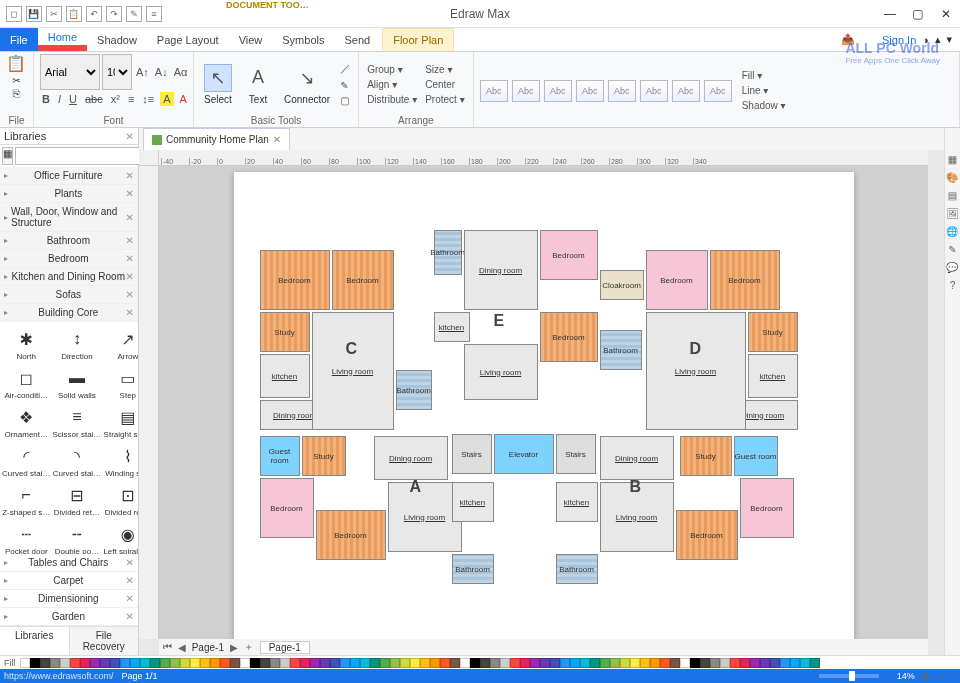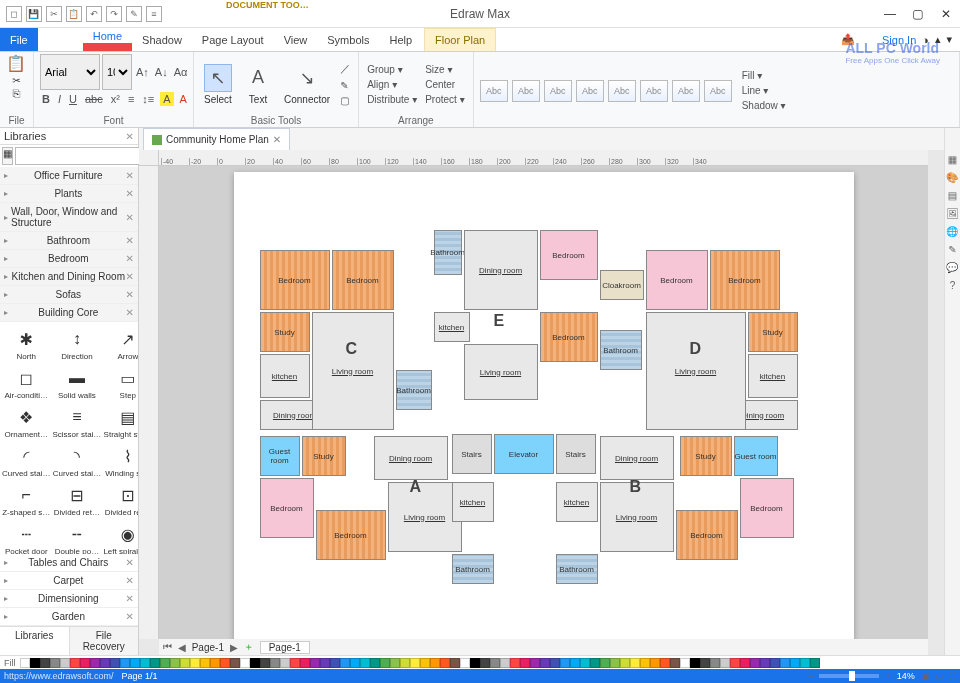--- a/index.html
+++ b/index.html
@@ -11,21 +11,21 @@
 .qa-btn { width: 16px; height: 16px; border: 1px solid #aaa; background: #fff; font-size: 9px; display: flex; align-items: center; justify-content: center; color: #666; cursor: pointer; }
 .doc-tools { position: absolute; left: 220px; top: 0; font-size: 9px; color: #b08800; font-weight: bold; padding: 0 6px; }
 .app-title { position: absolute; left: 50%; transform: translateX(-50%); font-size: 12px; color: #555; }
 .win-controls { margin-left: auto; display: flex; }
 .win-btn { width: 28px; height: 24px; display: flex; align-items: center; justify-content: center; font-size: 12px; cursor: pointer; }
 
 
 .menutabs { height: 24px; display: flex; align-items: stretch; border-bottom: 1px solid #d0d0d0; font-size: 11px; }
 .menutab { padding: 4px 10px; cursor: pointer; color: #444; display: flex; align-items: center; }
 .menutab.file { background: #1a73e8; color: #fff; }
-.menutab.active { color: #1a73e8; border-bottom: 8px solid #ef4444; margin-left: 45px; }
+.menutab.active { color: #1a73e8; border-bottom: 6px solid #ef4444; }
 .menutab.context { background: #fff3cd; color: #8a6d00; border: 1px solid #f5deb3; border-bottom: none; margin-left: 2px;}
 .menutabs-right { margin-left: auto; display: flex; align-items: center; gap: 6px; padding-right: 8px; }
 .signin { color: #1a73e8; cursor: pointer; margin-left: 21px; }
 
 
 .ribbon { height: 76px; display: flex; border-bottom: 1px solid #d0d0d0; background: #f8f9fb; }
 .ribbon-group { border-right: 1px solid #e0e0e0; display: flex; flex-direction: column; padding: 2px 6px 0; }
 .ribbon-group-body { flex: 1; display: flex; align-items: center; gap: 4px; }
 .ribbon-group-label { text-align: center; font-size: 10px; color: #666; padding: 1px 0; }
 .rb-col { display: flex; flex-direction: column; gap: 2px; font-size: 10px; }
@@ -125,21 +125,21 @@
   </div>
 </div>
 
 <div class="menutabs">
   <div class="menutab file">File</div>
   <div class="menutab active">Home</div>
   <div class="menutab">Shadow</div>
   <div class="menutab">Page Layout</div>
   <div class="menutab">View</div>
   <div class="menutab">Symbols</div>
-  <div class="menutab">Help</div>
+  <div class="menutab">Send</div>
   <div class="menutab context">Floor Plan</div>
   <div class="menutabs-right">
     <span>📤</span>
     <span class="signin">Sign In</span>
     <span>◑</span>
     <span>▴</span>
     <span>▾</span>
   </div>
 </div>
 

